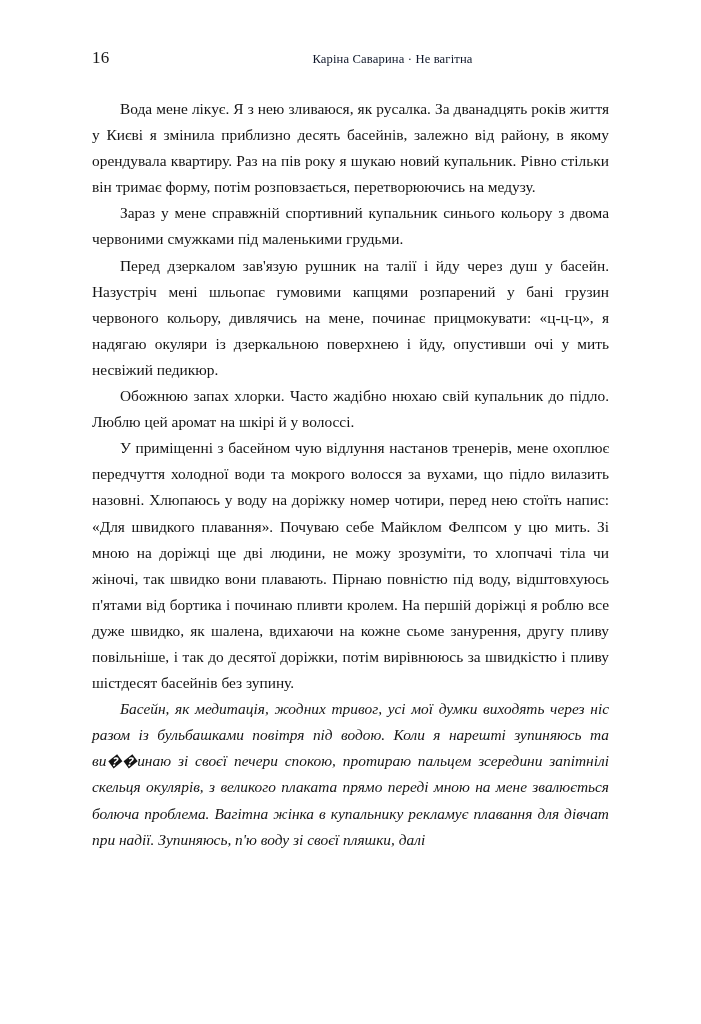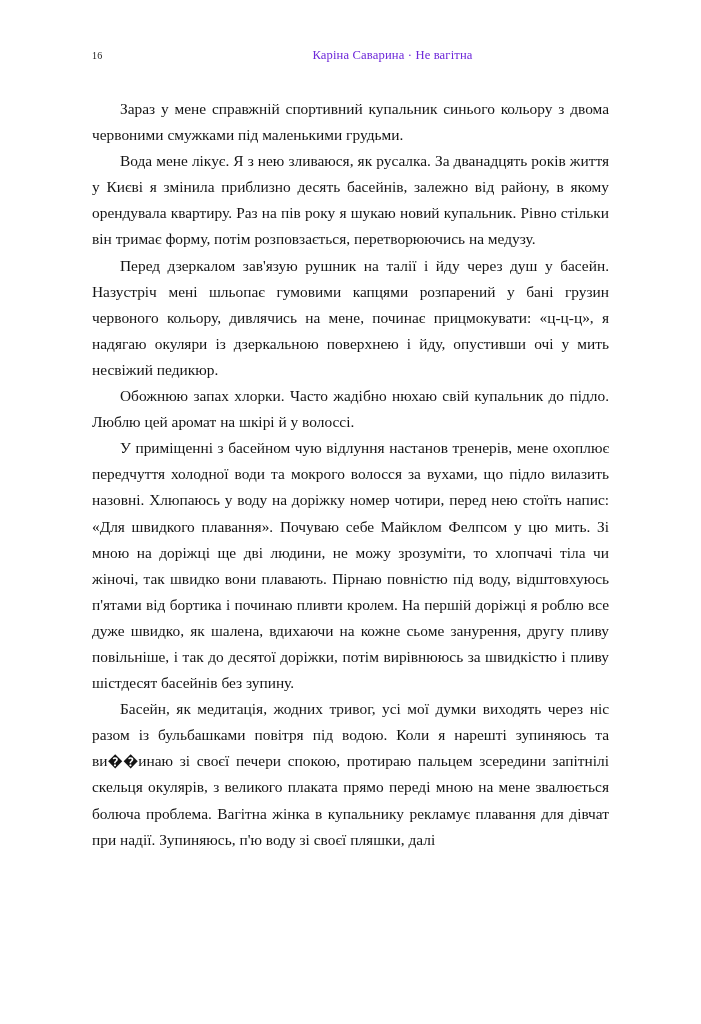--- a/index.html
+++ b/index.html
@@ -22,32 +22,32 @@
     padding: 48px 92px 40px 92px;
   }
   .running-head {
     display: flex;
     align-items: baseline;
     justify-content: flex-start;
     height: 22px;
     margin-bottom: 26px;
   }
   .folio {
-    font-size: 10px;
+    font-size: 17px;
     letter-spacing: 0.2px;
     color: #1a1a1a;
     width: 120px;
     flex: none;
   }
   .running-title {
     flex: 1;
     text-align: center;
     font-size: 12.6px;
     letter-spacing: 0.15px;
-    color: #6d28d9;
+    color: #0f172a;
     margin-right: 36px;
     white-space: nowrap;
   }
   .running-spacer {
     width: 0px;
     flex: none;
   }
   .body-text {
     font-size: 15.4px;
     line-height: 26.1px;
@@ -55,35 +55,36 @@
     text-justify: inter-word;
     hyphens: manual;
     color: #141414;
   }
   .body-text p {
     margin: 0;
     text-indent: 28px;
   }
   .body-text p:last-child {
     text-indent: 28px;
+    font-style: italic;
   }
 </style>
 </head>
 <body>
 
 <div class="page">
 
   <div class="running-head">
     <div class="folio">16</div>
     <div class="running-title">Каріна Саварина · Не вагітна</div>
     <div class="running-spacer"></div>
   </div>
 
   <div class="body-text">
+    <p>Вода мене лікує. Я з нею зливаюся, як русалка. За дванадцять років життя у Києві я змінила приблизно десять басейнів, залежно від району, в якому орендувала квартиру. Раз на пів року я шукаю новий купальник. Рівно стільки він тримає форму, потім розповзається, перетворюючись на медузу.</p>
     <p>Зараз у мене справжній спортивний купальник синього кольору з двома червоними смужками під маленькими грудьми.</p>
-    <p>Вода мене лікує. Я з нею зливаюся, як русалка. За дванадцять років життя у Києві я змінила приблизно десять басейнів, залежно від району, в якому орендувала квартиру. Раз на пів року я шукаю новий купальник. Рівно стільки він тримає форму, потім розповзається, перетворюючись на медузу.</p>
     <p>Перед дзеркалом зав'язую рушник на талії і йду через душ у басейн. Назустріч мені шльопає гумовими капцями розпарений у бані грузин червоного кольору, дивлячись на мене, починає прицмокувати: «ц-ц-ц», я надягаю окуляри із дзеркальною поверхнею і йду, опустивши очі у мить несвіжий педикюр.</p>
     <p>Обожнюю запах хлорки. Часто жадібно нюхаю свій купальник до підло. Люблю цей аромат на шкірі й у волоссі.</p>
     <p>У приміщенні з басейном чую відлуння настанов тренерів, мене охоплює передчуття холодної води та мокрого волосся за вухами, що підло вилазить назовні. Хлюпаюсь у воду на доріжку номер чотири, перед нею стоїть напис: «Для швидкого плавання». Почуваю себе Майклом Фелпсом у цю мить. Зі мною на доріжці ще дві людини, не можу зрозуміти, то хлопчачі тіла чи жіночі, так швидко вони плавають. Пірнаю повністю під воду, відштовхуюсь п'ятами від бортика і починаю пливти кролем. На першій доріжці я роблю все дуже швидко, як шалена, вдихаючи на кожне сьоме занурення, другу пливу повільніше, і так до десятої доріжки, потім вирівнююсь за швидкістю і пливу шістдесят басейнів без зупину.</p>
     <p>Басейн, як медитація, жодних тривог, усі мої думки виходять через ніс разом із бульбашками повітря під водою. Коли я нарешті зупиняюсь та ви��инаю зі своєї печери спокою, протираю пальцем зсередини запітнілі скельця окулярів, з великого плаката прямо переді мною на мене звалюється болюча проблема. Вагітна жінка в купальнику рекламує плавання для дівчат при надії. Зупиняюсь, п'ю воду зі своєї пляшки, далі</p>
   </div>
 
 </div>
 
 </body></html>

